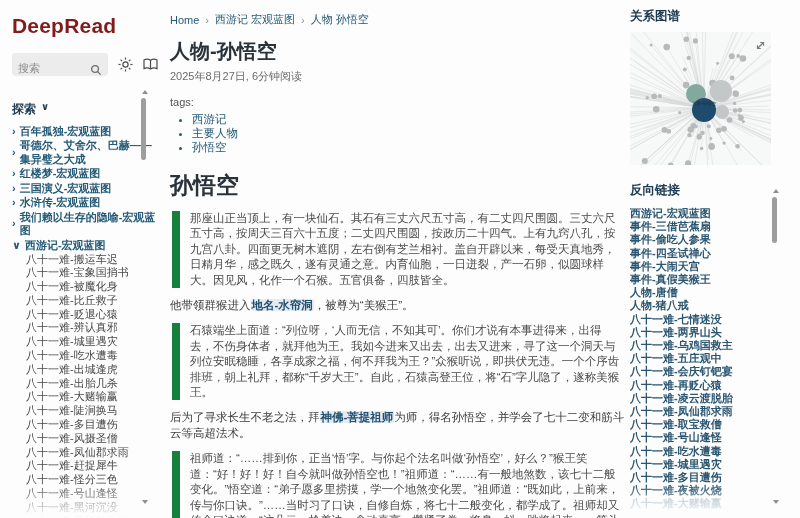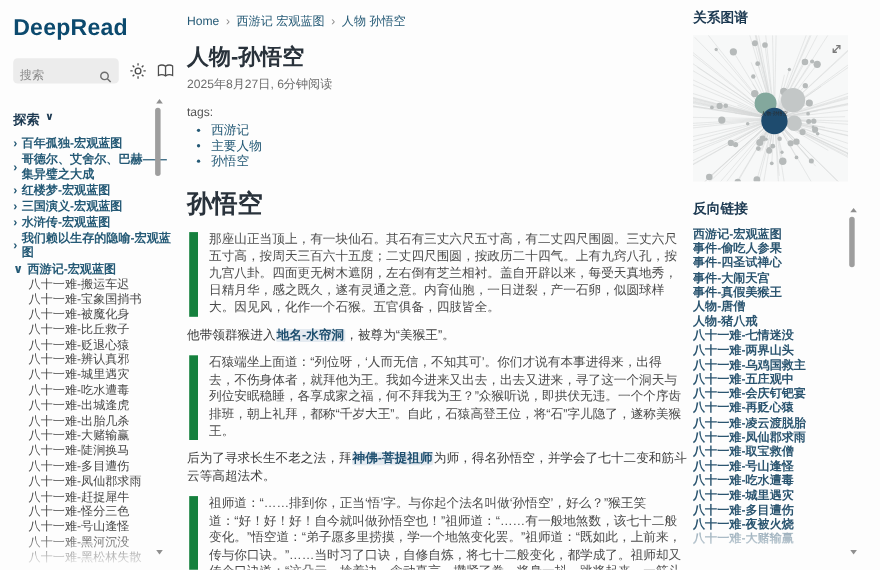--- a/index.html
+++ b/index.html
@@ -3,21 +3,21 @@
 <meta charset="utf-8">
 <style>
   html,body{margin:0;padding:0}
   body{width:800px;height:518px;overflow:hidden;background:#fdfdfd;
        font-family:"Liberation Sans","DejaVu Sans",sans-serif;color:#333}
   .app{position:relative;width:800px;height:518px;overflow:hidden}
 
   
   .sidebar{position:absolute;left:0;top:0;width:158px;height:518px;
            padding:14px 0 0 12px;box-sizing:border-box;overflow:hidden}
-  .logo{font-size:21px;font-weight:bold;color:#0c4a6e;letter-spacing:.2px}
+  .logo{font-size:21px;font-weight:bold;color:#7f1d1d;letter-spacing:.2px}
   .search-row{display:flex;align-items:center;gap:10px;margin-top:15px}
   .search-box{display:flex;align-items:flex-end;justify-content:space-between;
               width:86px;height:23px;background:#ececec;border-radius:4px;
               padding:0 6px;box-sizing:content-box;cursor:text}
   .search-ph{font-size:11px;color:#8a8a8a}
   .icon-btn{display:flex;align-items:center;cursor:pointer}
   .explore-hdr{margin-top:25px;font-size:12px;font-weight:bold;color:#1d3a52;
                display:flex;align-items:flex-start;gap:5px;cursor:pointer}
   .explore-hdr .chev{font-size:10px}
   .tree{margin-top:6px;font-size:11px}
@@ -144,20 +144,21 @@
         <div class="tree-sub">八十一难-比丘救子</div>
         <div class="tree-sub">八十一难-贬退心猿</div>
         <div class="tree-sub">八十一难-辨认真邪</div>
         <div class="tree-sub">八十一难-城里遇灾</div>
         <div class="tree-sub">八十一难-吃水遭毒</div>
         <div class="tree-sub">八十一难-出城逢虎</div>
         <div class="tree-sub">八十一难-出胎几杀</div>
         <div class="tree-sub">八十一难-大赌输赢</div>
         <div class="tree-sub">八十一难-陡涧换马</div>
         <div class="tree-sub">八十一难-多目遭伤</div>
+        <div class="tree-sub">八十一难-风摄圣僧</div>
         <div class="tree-sub">八十一难-凤仙郡求雨</div>
         <div class="tree-sub">八十一难-赶捉犀牛</div>
         <div class="tree-sub">八十一难-怪分三色</div>
         <div class="tree-sub">八十一难-号山逢怪</div>
         <div class="tree-sub">八十一难-黑河沉没</div>
         <div class="tree-sub">八十一难-黑松林失散</div>
       </nav>
     <div class="fade"></div>
   </aside>
   <div class="sb-arrow up" style="left:142px;top:90px"></div>
@@ -438,20 +439,21 @@
               <line x1="2.5" y1="8.5" x2="8.5" y2="2.5"></line>
               <polyline points="5.2,2.5 8.5,2.5 8.5,5.8"></polyline>
               <polyline points="2.5,5.2 2.5,8.5 5.8,8.5"></polyline>
             </g>
           </svg>
       </span>
     </div>
     <div class="panel-hdr hdr2">反向链接</div>
     <div class="backlinks" id="backlinks">
         <div class="backlink">西游记-宏观蓝图</div>
+        <div class="backlink">事件-三借芭蕉扇</div>
         <div class="backlink">事件-偷吃人参果</div>
         <div class="backlink">事件-四圣试禅心</div>
         <div class="backlink">事件-大闹天宫</div>
         <div class="backlink">事件-真假美猴王</div>
         <div class="backlink">人物-唐僧</div>
         <div class="backlink">人物-猪八戒</div>
         <div class="backlink">八十一难-七情迷没</div>
         <div class="backlink">八十一难-两界山头</div>
         <div class="backlink">八十一难-乌鸡国救主</div>
         <div class="backlink">八十一难-五庄观中</div>

